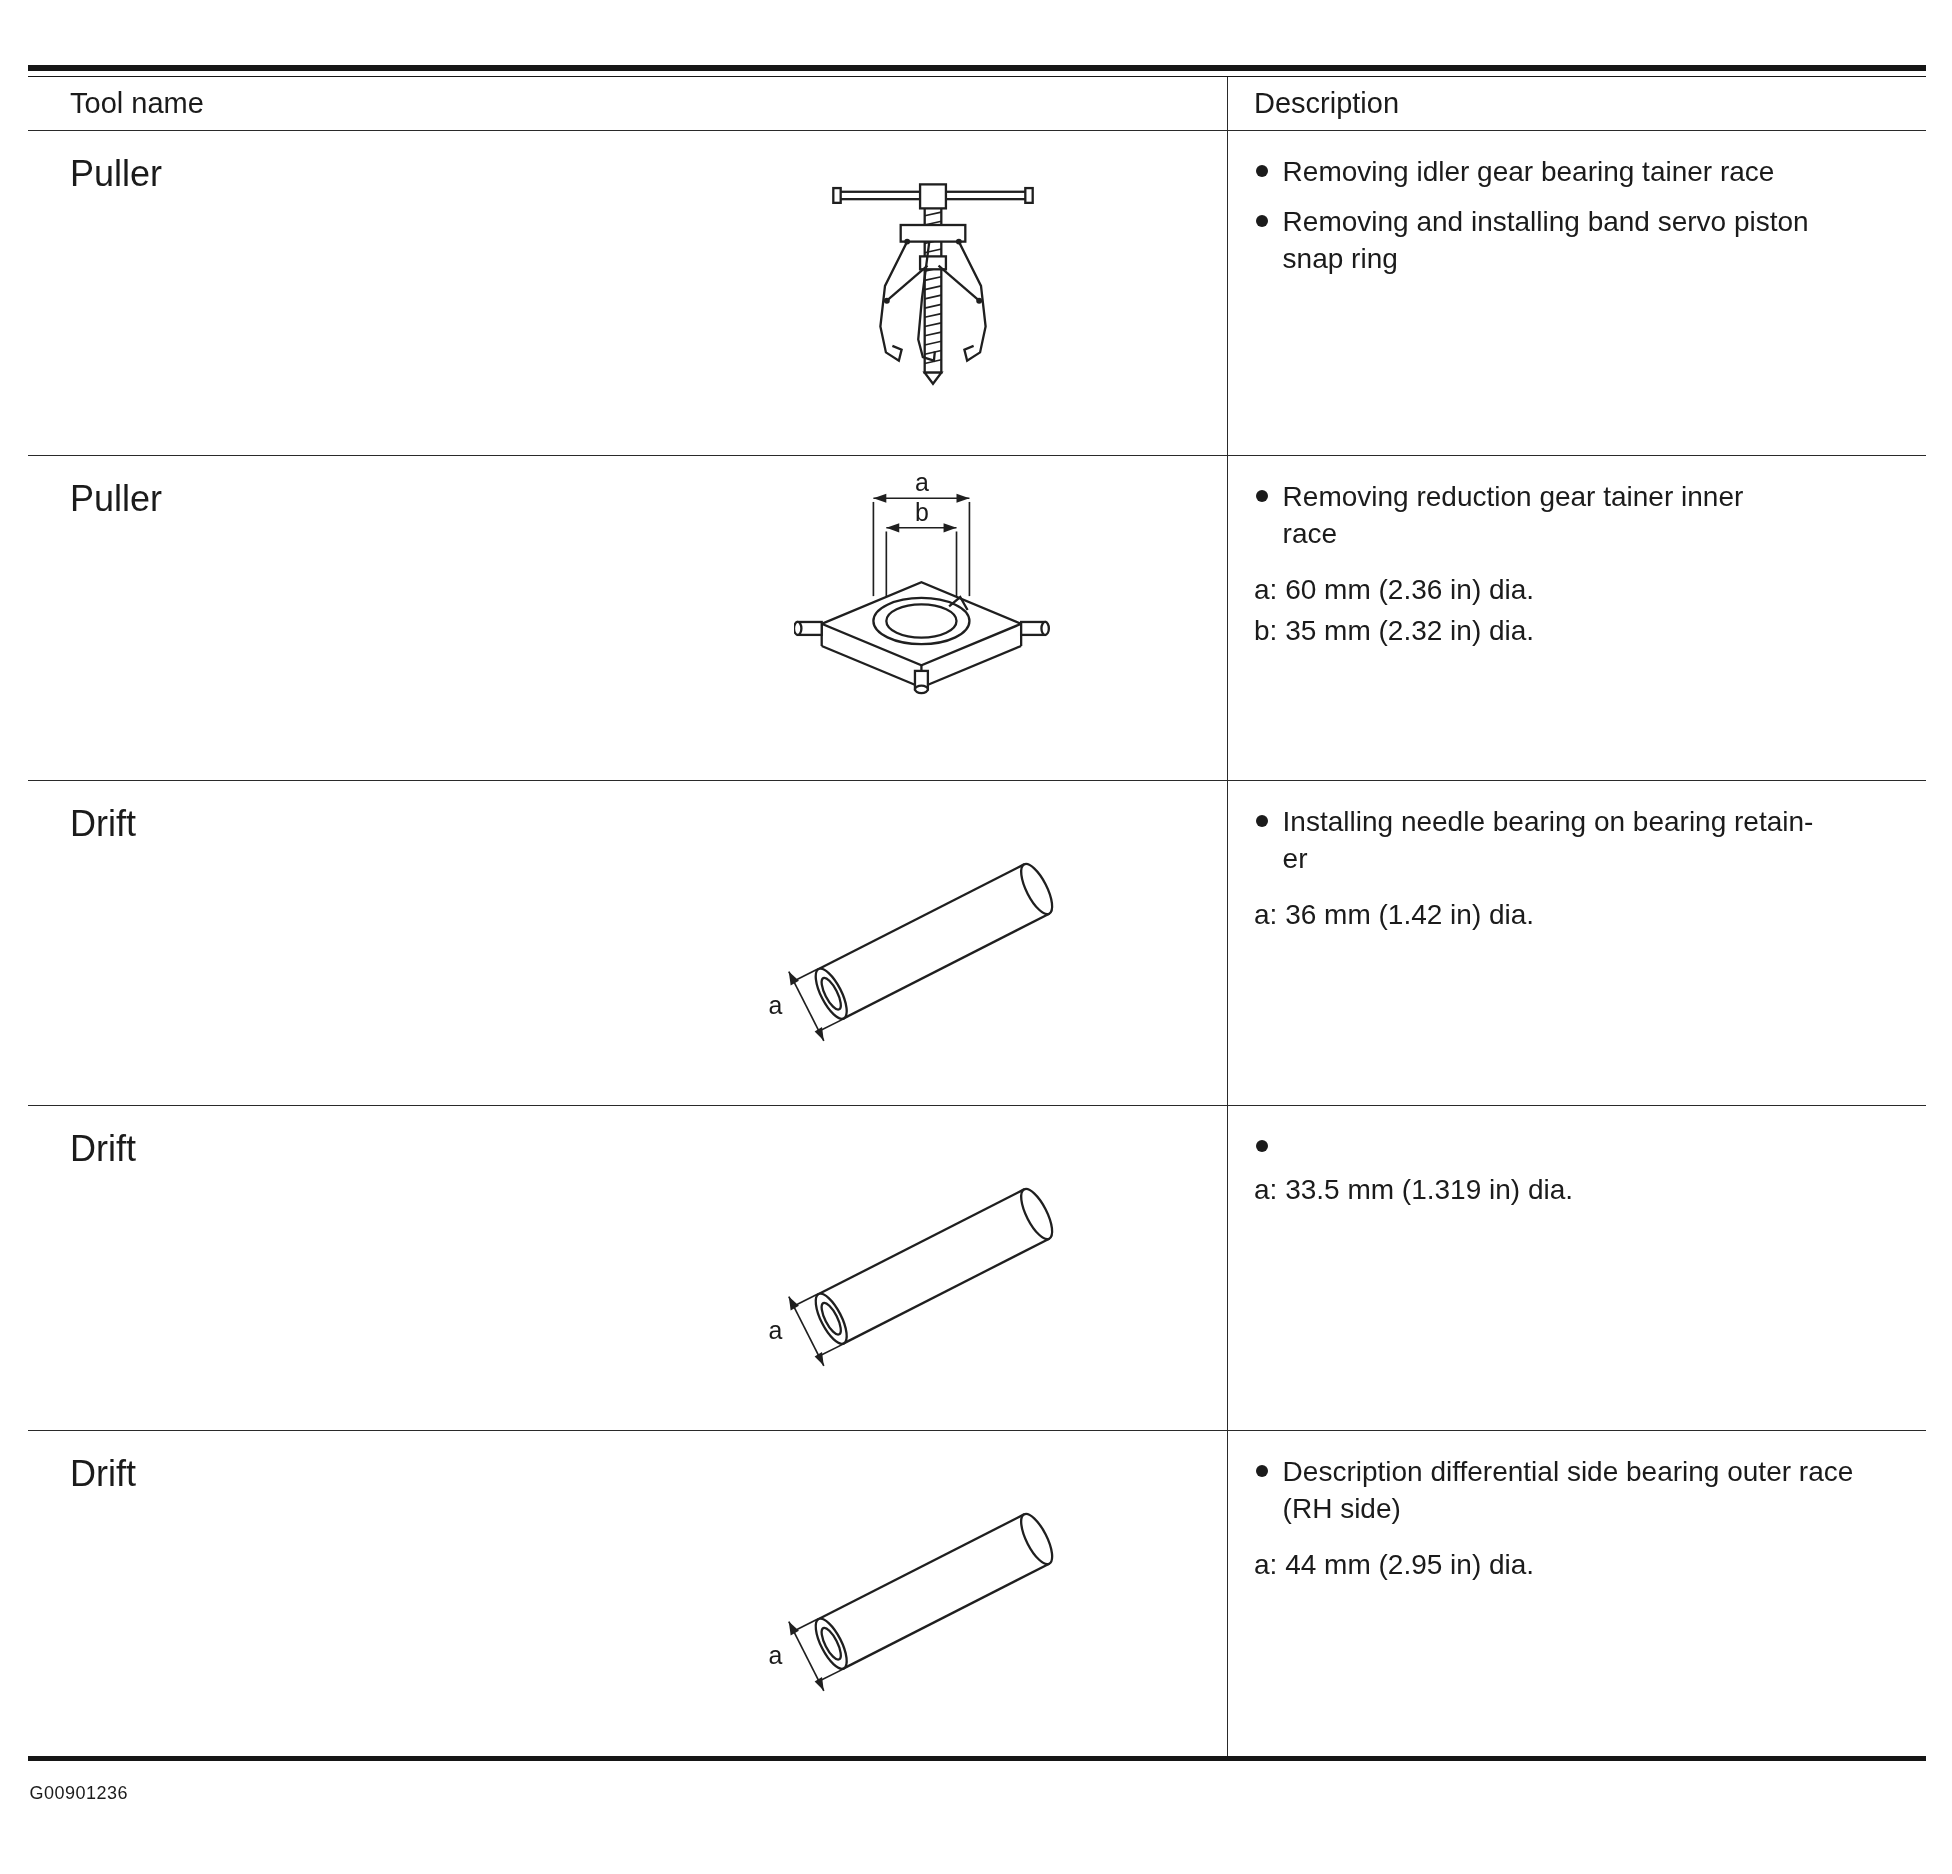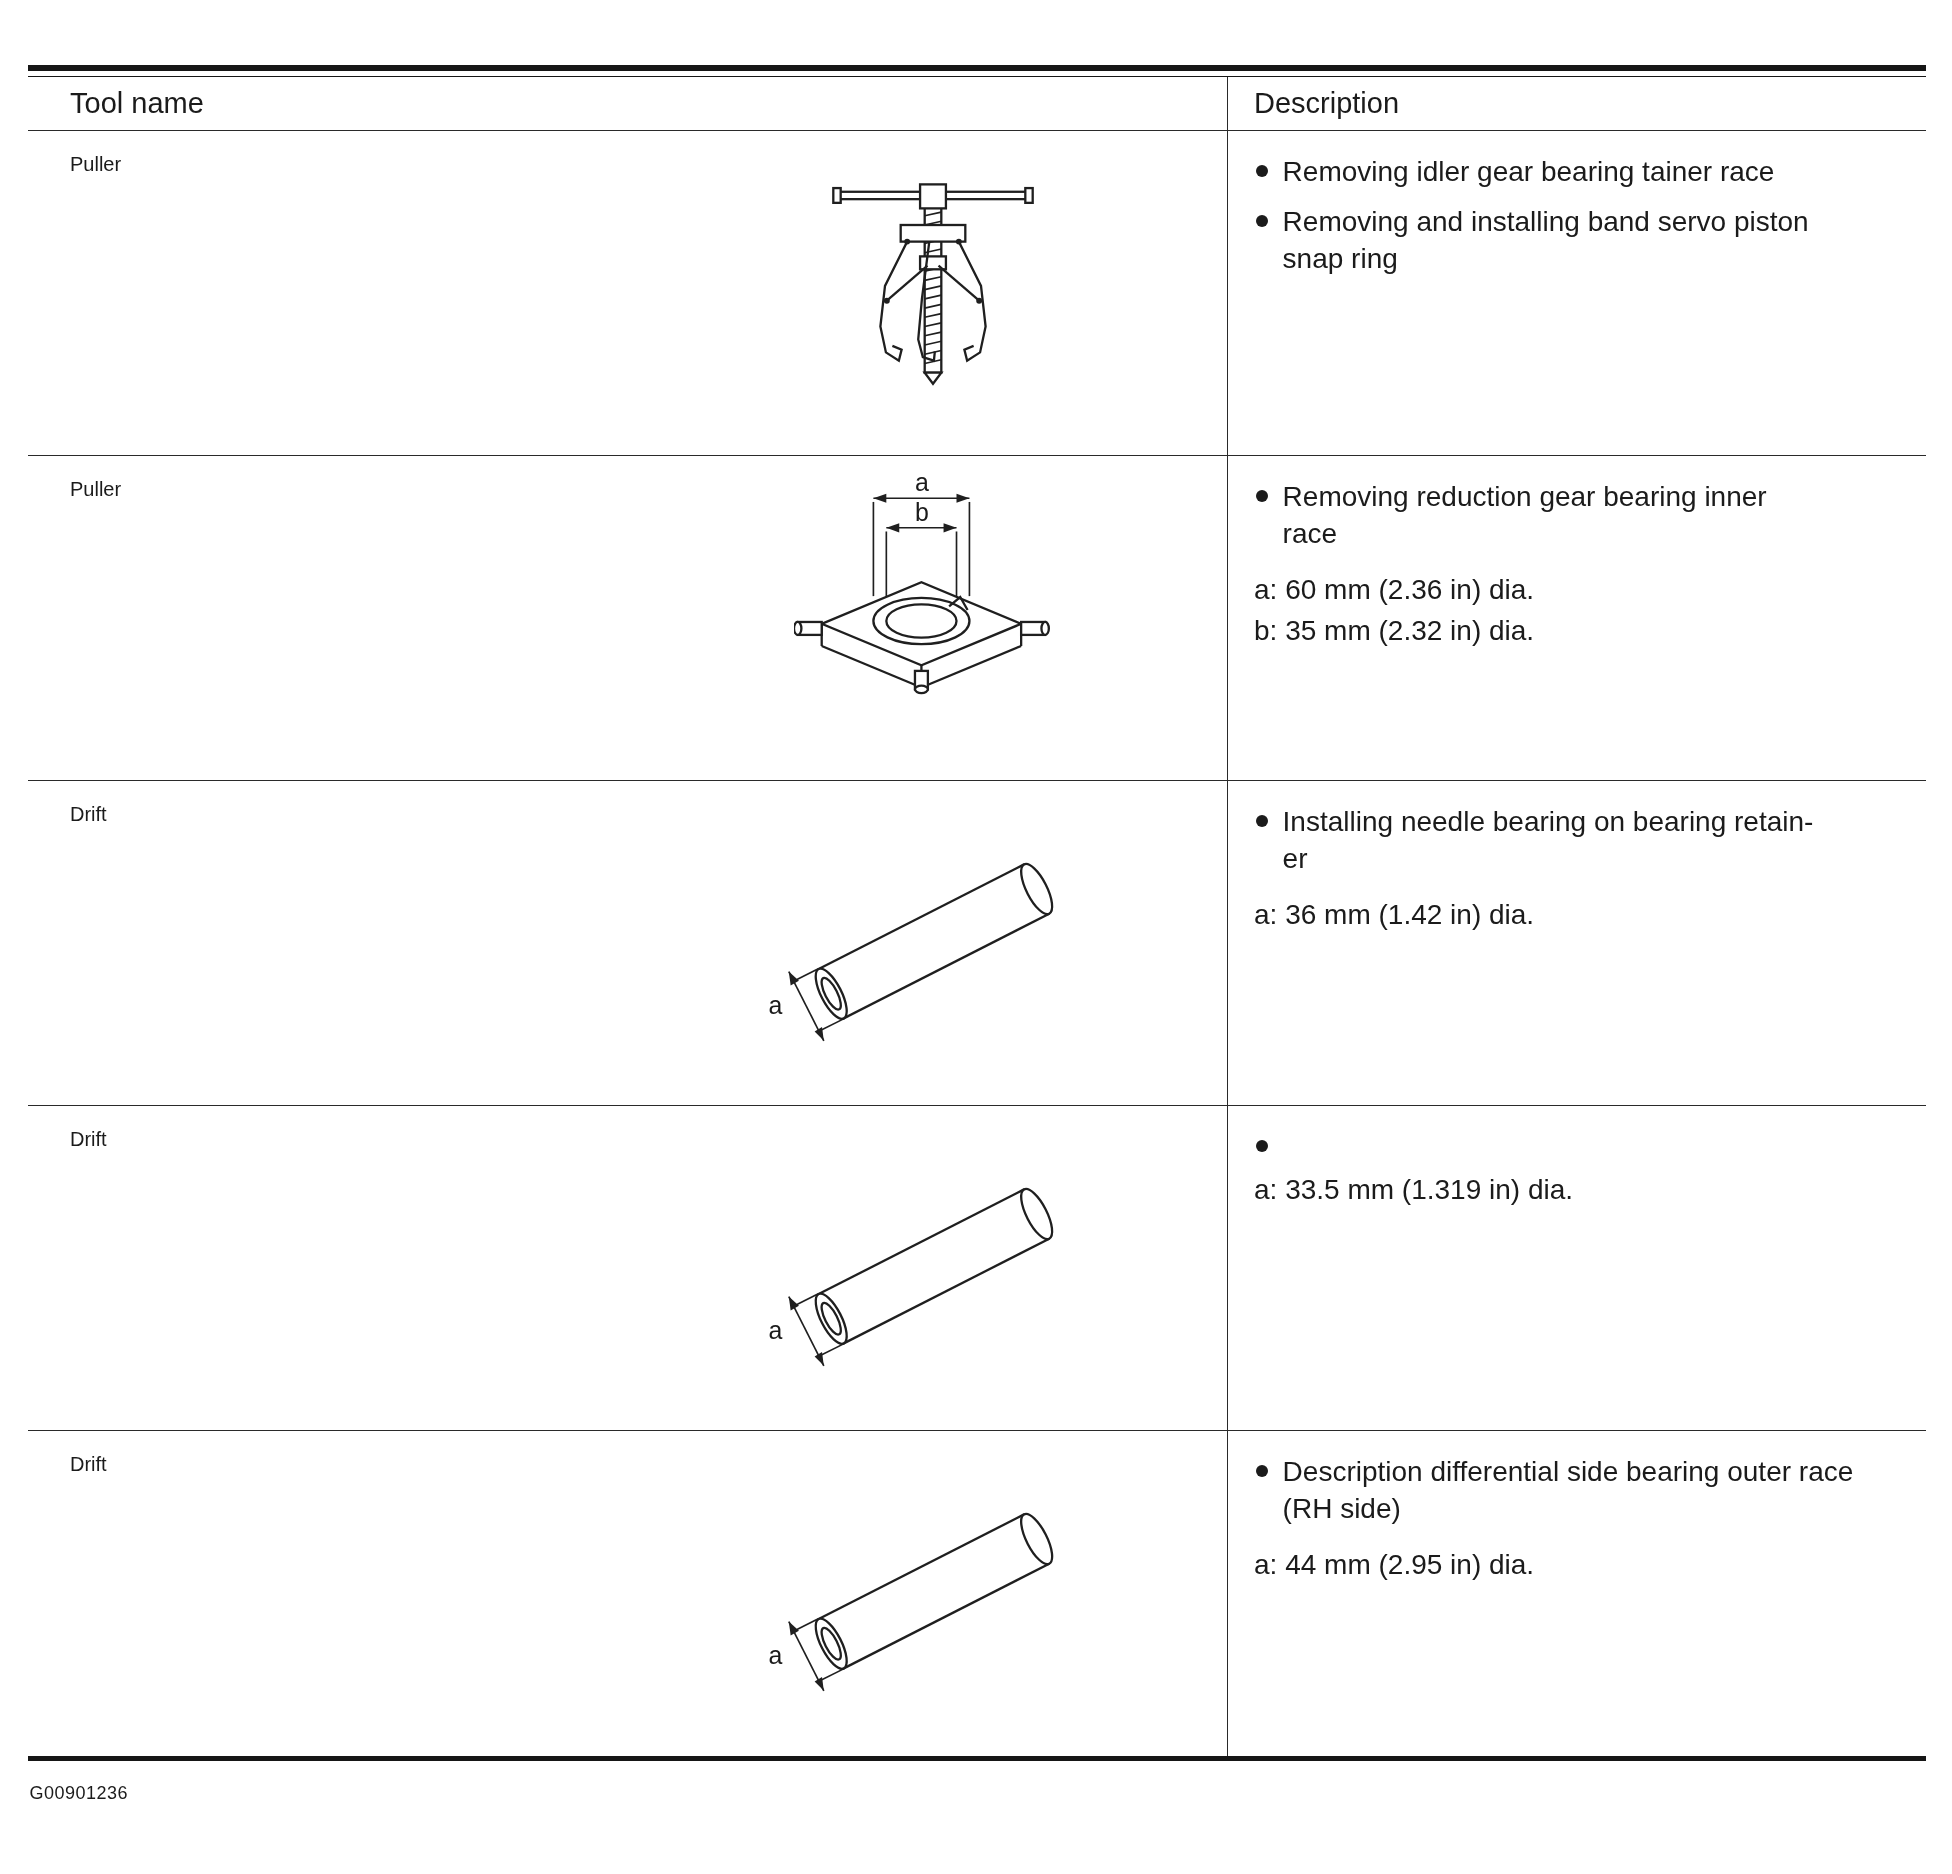--- a/index.html
+++ b/index.html
@@ -27,21 +27,21 @@
   .tool-cell {
     width: 1200px; border-right: 1.8px solid #2a2a2a;
     position: relative; height: 100%;
   }
   .desc-cell { flex: 1; padding: 22px 24px 0 26px; }
 
   .header-row .tool-cell { display: flex; align-items: center; padding-left: 42px; }
   .header-row .desc-cell { display: flex; align-items: center; padding-top: 0; }
   .header-label { font-size: 29px; }
 
-  .tool-label { padding: 22px 0 0 42px; font-size: 20px; }
+  .tool-label { padding: 22px 0 0 42px; font-size: 36px; }
 
   .fig { position: absolute; }
   .fig-puller-jaw { left: 794px; top: 46px; }
   .fig-splitter   { left: 766px; top: 20px; }
   .fig-drift      { left: 711px; top: 28px; }
 
   .bullet-item { display: flex; margin-bottom: 13px; }
   .bullet-dot {
     width: 12px; height: 12px; border-radius: 50%;
     background: #1b1b1b; flex: 0 0 12px; margin: 12px 14.8px 0 1.8px;
@@ -175,21 +175,21 @@
             <rect class="lnw" x="246" y="158" width="26" height="14"></rect>
             <ellipse class="lnw" cx="272" cy="165" rx="4" ry="7"></ellipse>
             <rect class="lnw" x="131" y="211" width="14" height="20"></rect>
             <ellipse class="lnw" cx="138" cy="231" rx="7" ry="4"></ellipse>
           </svg>
         </div>
       </div>
       <div class="desc-cell">
         <div class="bullet-item">
           <span class="bullet-dot"></span>
-          <span class="bullet-text">Removing reduction gear bearing inner
+          <span class="bullet-text">Removing reduction gear tainer inner
 race</span>
         </div>
         <div class="dims">
           <div class="dim-note">a: 60 mm (2.36 in) dia.</div>
           <div class="dim-note">b: 35 mm (2.32 in) dia.</div>
         </div>
       </div>
     </div>
 
     <div class="row body-row">

